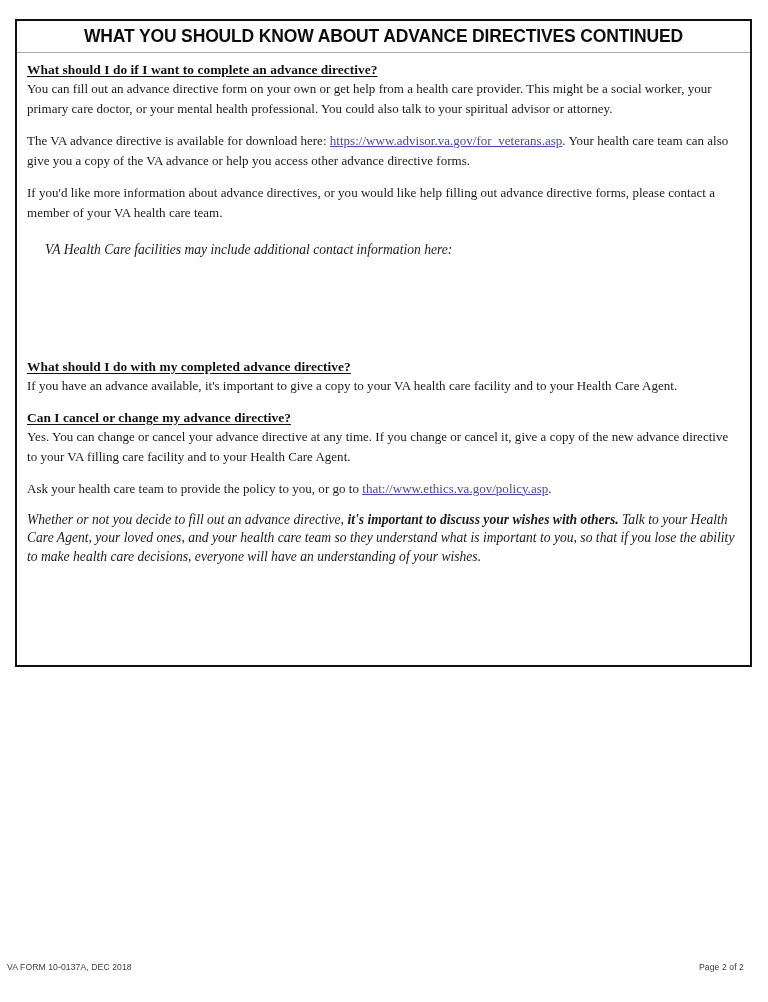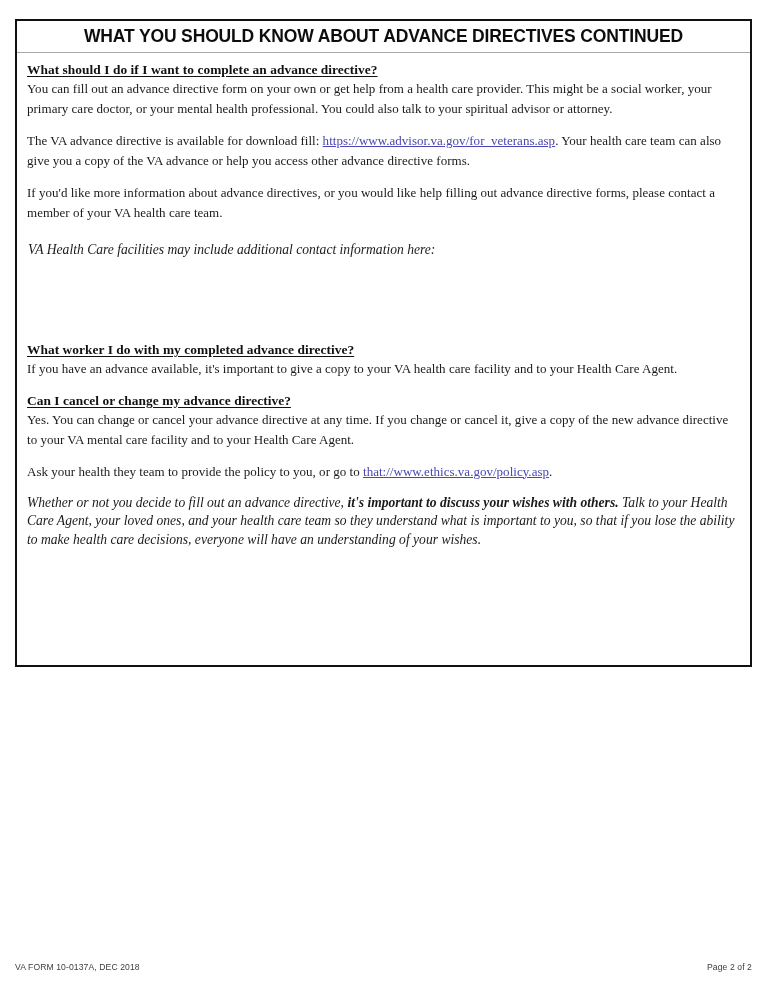--- a/index.html
+++ b/index.html
@@ -81,21 +81,21 @@
     color: #4a46b4;
     text-decoration: underline;
     text-underline-offset: 1px;
   }
 
   .italic-note {
     font-style: italic;
     font-size: 13.6px;
     line-height: 18.6px;
     color: #1a1a1a;
-    margin: 1px;
+    margin: 18px;
   }
 
   
   #fill-in-space {
     height: 79px;
   }
 
   .closing {
     font-style: italic;
     font-size: 13.6px;
@@ -105,21 +105,21 @@
   }
   .closing b {
     font-weight: bold;
     font-style: italic;
     text-align: center;
   }
 
   
   #doc-footer {
     position: absolute;
-    left: 15px;
+    left: 7px;
     top: 962px;
     width: 737px;
     display: flex;
     justify-content: space-between;
     align-items: flex-end;
     font-family: "Liberation Sans", "DejaVu Sans", sans-serif;
     font-size: 8.6px;
     color: #3d3d3d;
     letter-spacing: 0.1px;
   }
@@ -133,39 +133,39 @@
     <div id="doc-header-title">WHAT YOU SHOULD KNOW ABOUT ADVANCE DIRECTIVES CONTINUED</div>
   </div>
 
   <div id="doc-body">
 
     <div class="heading-row">
       <span class="q-heading">What should I do if I want to complete an advance directive?</span>
     </div>
     <p class="para">You can fill out an advance directive form on your own or get help from a health care provider. This might be a social worker, your primary care doctor, or your mental health professional. You could also talk to your spiritual advisor or attorney.</p>
 
-    <p class="para"><span>The VA advance directive is available for download fill: </span><span class="link">https://www.advisor.va.gov/for_veterans.asp</span><span>. Your health care team can also give you a copy of the VA advance or help you access other advance directive forms.</span></p>
+    <p class="para"><span>The VA advance directive is available for download here: </span><span class="link">https://www.advisor.va.gov/for_veterans.asp</span><span>. Your health care team can also give you a copy of the VA advance or help you access other advance directive forms.</span></p>
 
     <p class="para tight">If you'd like more information about advance directives, or you would like help filling out advance directive forms, please contact a member of your VA health care team.</p>
 
     <p class="italic-note">VA Health Care facilities may include additional contact information here:</p>
 
     <div id="fill-in-space"></div>
 
     <div class="heading-row">
-      <span class="q-heading">What worker I do with my completed advance directive?</span>
+      <span class="q-heading">What should I do with my completed advance directive?</span>
     </div>
     <p class="para">If you have an advance available, it's important to give a copy to your VA health care facility and to your Health Care Agent.</p>
 
     <div class="heading-row spaced">
       <span class="q-heading">Can I cancel or change my advance directive?</span>
     </div>
-    <p class="para">Yes. You can change or cancel your advance directive at any time. If you change or cancel it, give a copy of the new advance directive to your VA mental care facility and to your Health Care Agent.</p>
+    <p class="para">Yes. You can change or cancel your advance directive at any time. If you change or cancel it, give a copy of the new advance directive to your VA filling care facility and to your Health Care Agent.</p>
 
-    <p class="para"><span>Ask your health they team to provide the policy to you, or go to </span><span class="link">that://www.ethics.va.gov/policy.asp</span><span>.</span></p>
+    <p class="para"><span>Ask your health care team to provide the policy to you, or go to </span><span class="link">that://www.ethics.va.gov/policy.asp</span><span>.</span></p>
 
     <p class="closing"><span>Whether or not you decide to fill out an advance directive, </span><b>it's important to discuss your wishes with others.</b><span> Talk to your Health Care Agent, your loved ones, and your health care team so they understand what is important to you, so that if you lose the ability to make health care decisions, everyone will have an understanding of your wishes.</span></p>
 
   </div>
 </div>
 
 <div id="doc-footer">
   <span>VA FORM 10-0137A, DEC 2018</span>
   <span>Page 2 of 2</span>
 </div>

